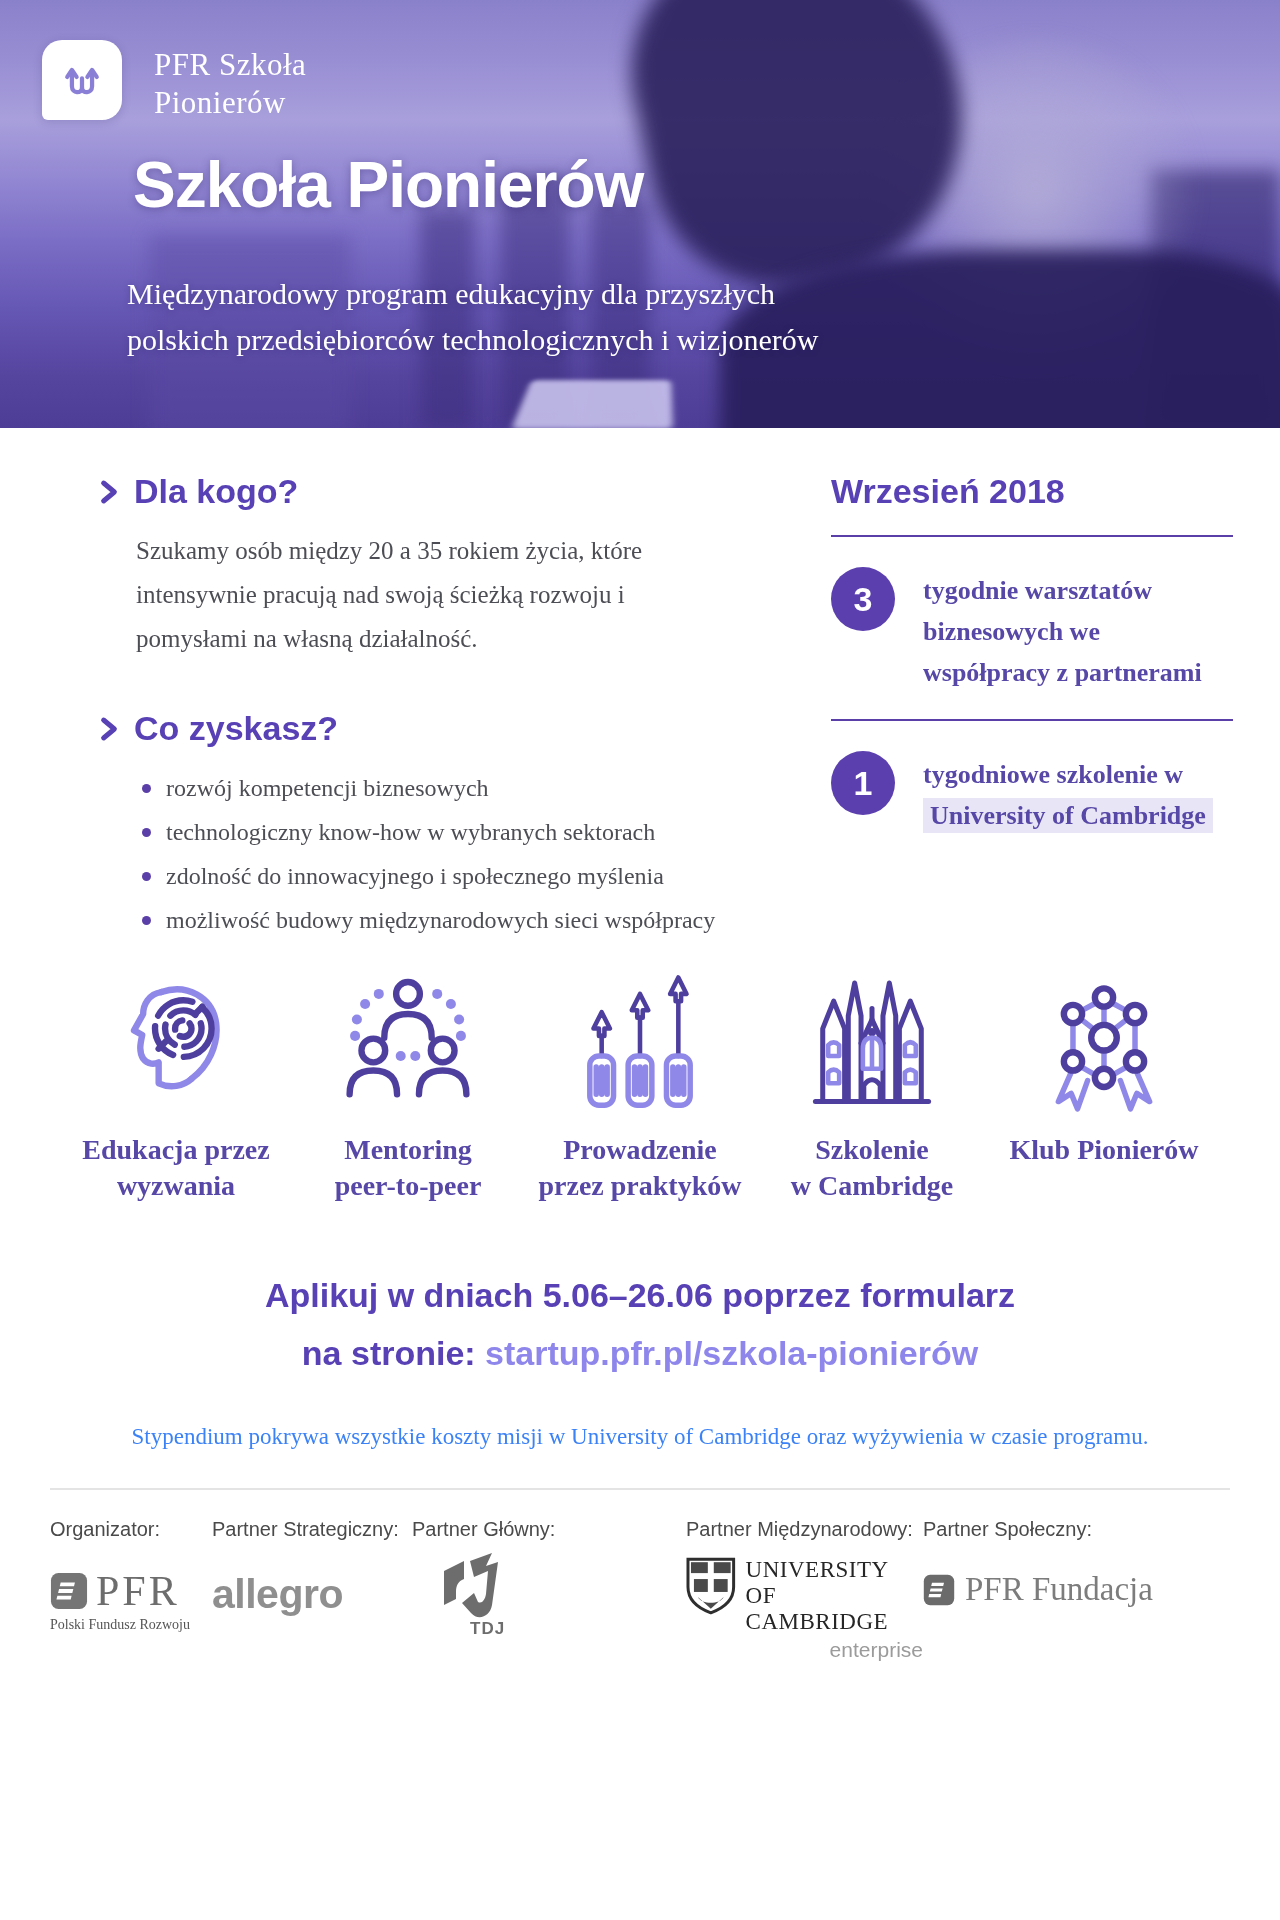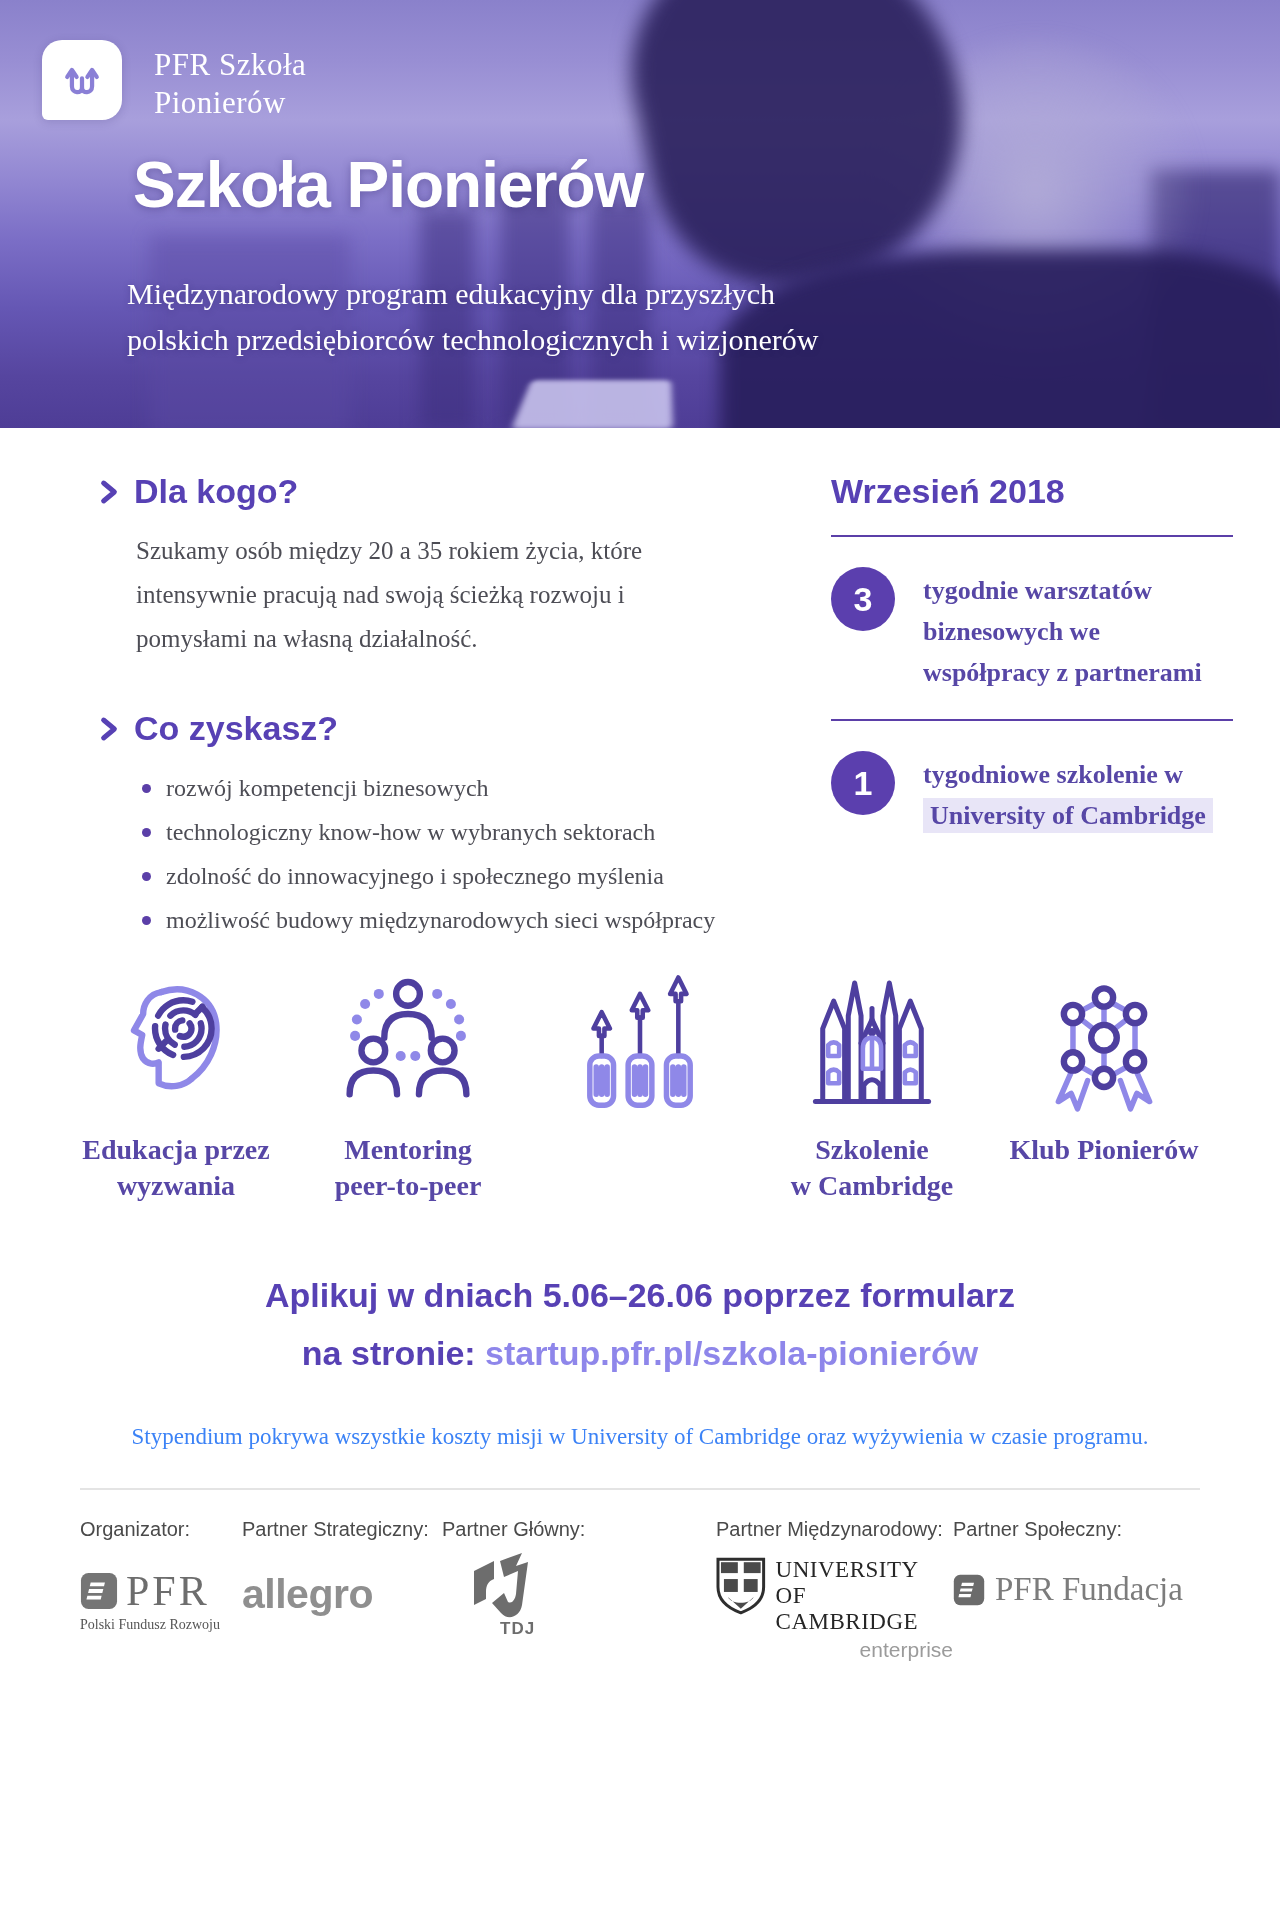--- a/index.html
+++ b/index.html
@@ -84,21 +84,21 @@
   .fl-l{fill:#8f88e8;stroke:none;}
 
   
   .cta{margin-top:62px;text-align:center;font-size:34px;font-weight:700;
     line-height:58px;color:#5741b4;}
   .cta a{color:#8e86ea;text-decoration:none;text-align:right;}
   .note{margin:42px 40px 0;text-align:center;font-family:"Liberation Serif",serif;
     font-size:23px;color:#3b82f6;}
 
   
-  .footer{margin:38px 80px 0;}
+  .footer{margin:38px 50px 0;}
   .fdivider{border-top:2px solid #e4e4e4;}
   .partners{display:flex;margin-top:28px;}
   .pcol{flex:none;}
   .pc1{width:162px;} .pc2{width:200px;} .pc3{width:274px;} .pc4{width:237px;} .pc5{flex:1;}
   .plabel{font-size:20px;color:#4a4a4a;}
 
   .pfr-lockup{display:flex;align-items:center;gap:8px;margin-top:26px;}
   .pfr-word{font-family:"Liberation Serif",serif;font-size:42px;letter-spacing:3px;color:#6d6d6d;}
   .pfr-sub{font-family:"Liberation Serif",serif;font-size:14px;color:#555;margin-top:2px;}
   .allegro{margin-top:30px;font-size:41px;font-weight:700;color:#8f8f8f;letter-spacing:-.5px;}
@@ -260,20 +260,24 @@
         </g>
         <g class="st-l" stroke-width="6">
           <rect x="25" y="92" width="26" height="54" rx="10"></rect>
           <path d="M32 104 V134 M38 104 V134 M44 104 V134"></path>
           <rect x="67" y="92" width="26" height="54" rx="10"></rect>
           <path d="M74 104 V134 M80 104 V134 M86 104 V134"></path>
           <rect x="109" y="92" width="26" height="54" rx="10"></rect>
           <path d="M116 104 V134 M122 104 V134 M128 104 V134"></path>
         </g>
       </svg>
+      <div class="flabel">
+        <span>Prowadzenie</span>
+          <span>przez praktyków</span>
+      </div>
     </div>
 
     <div class="feature">
       <svg viewBox="0 0 160 160">
         <g class="st-d" stroke-width="5.5">
           <path d="M18 142 H142"></path>
           <path d="M26 142 V62 L38 32 L50 62 V142"></path>
           <path d="M110 142 V62 L122 32 L134 62 V142"></path>
           <path d="M54 142 V48 L61 12 L68 48 V142"></path>
           <path d="M92 142 V48 L99 12 L106 48 V142"></path>

